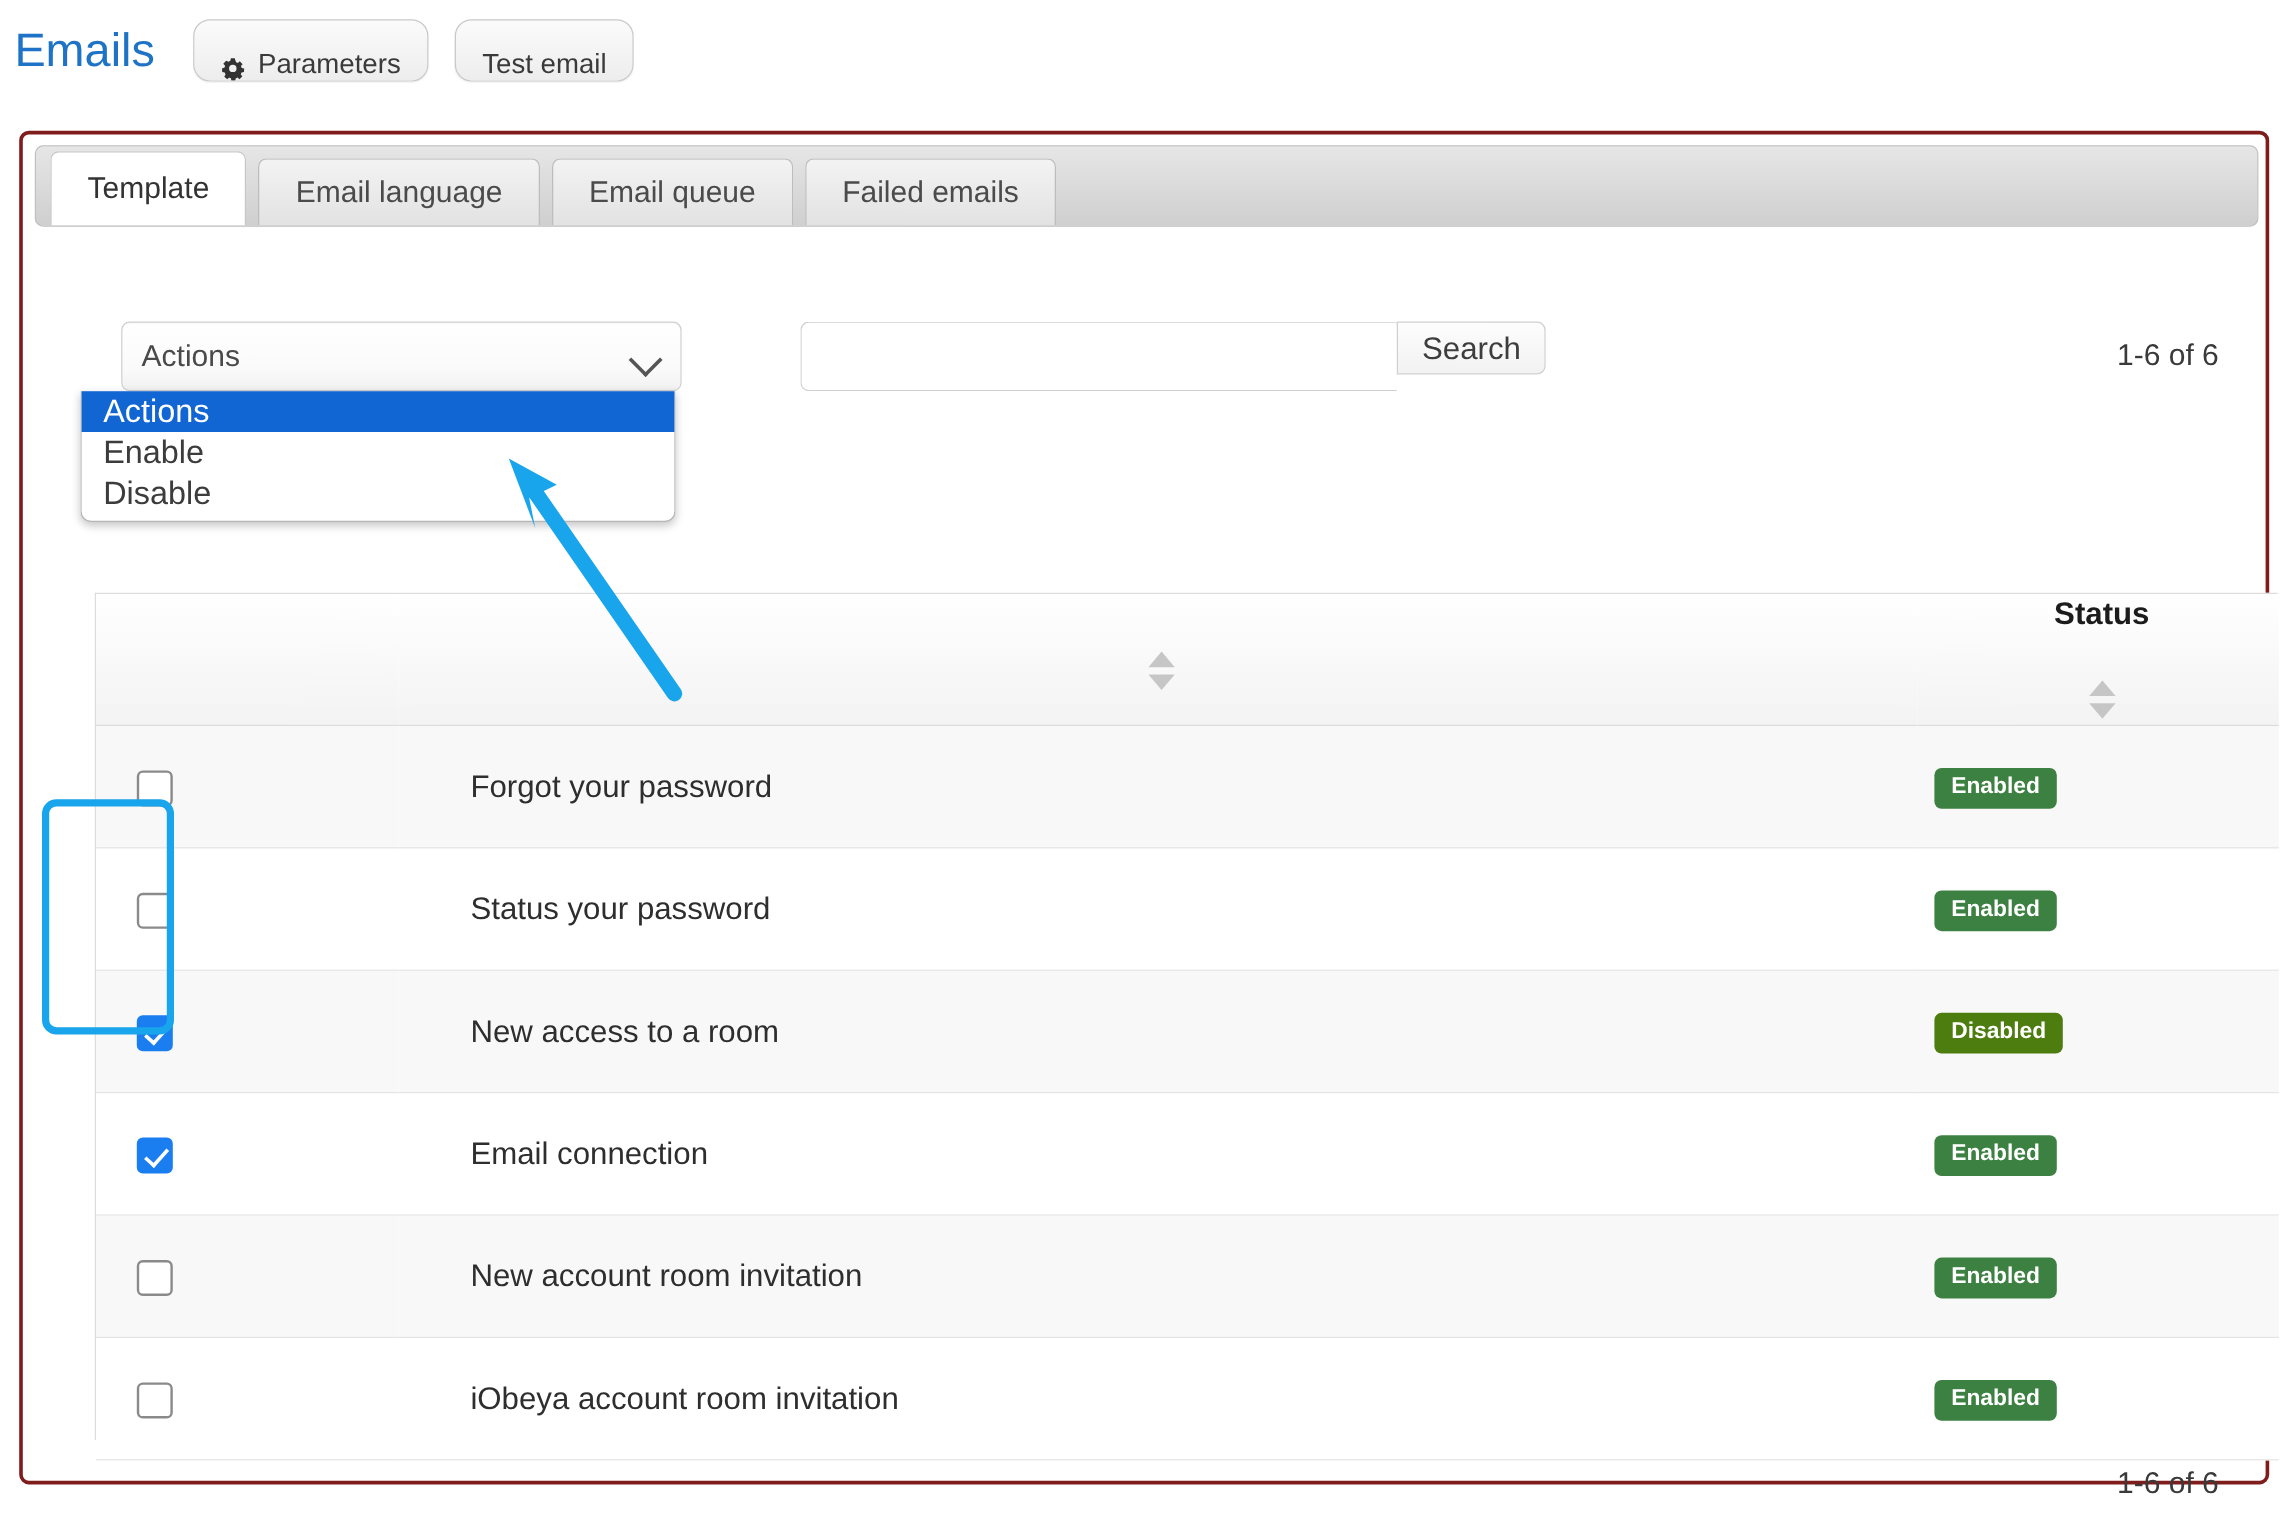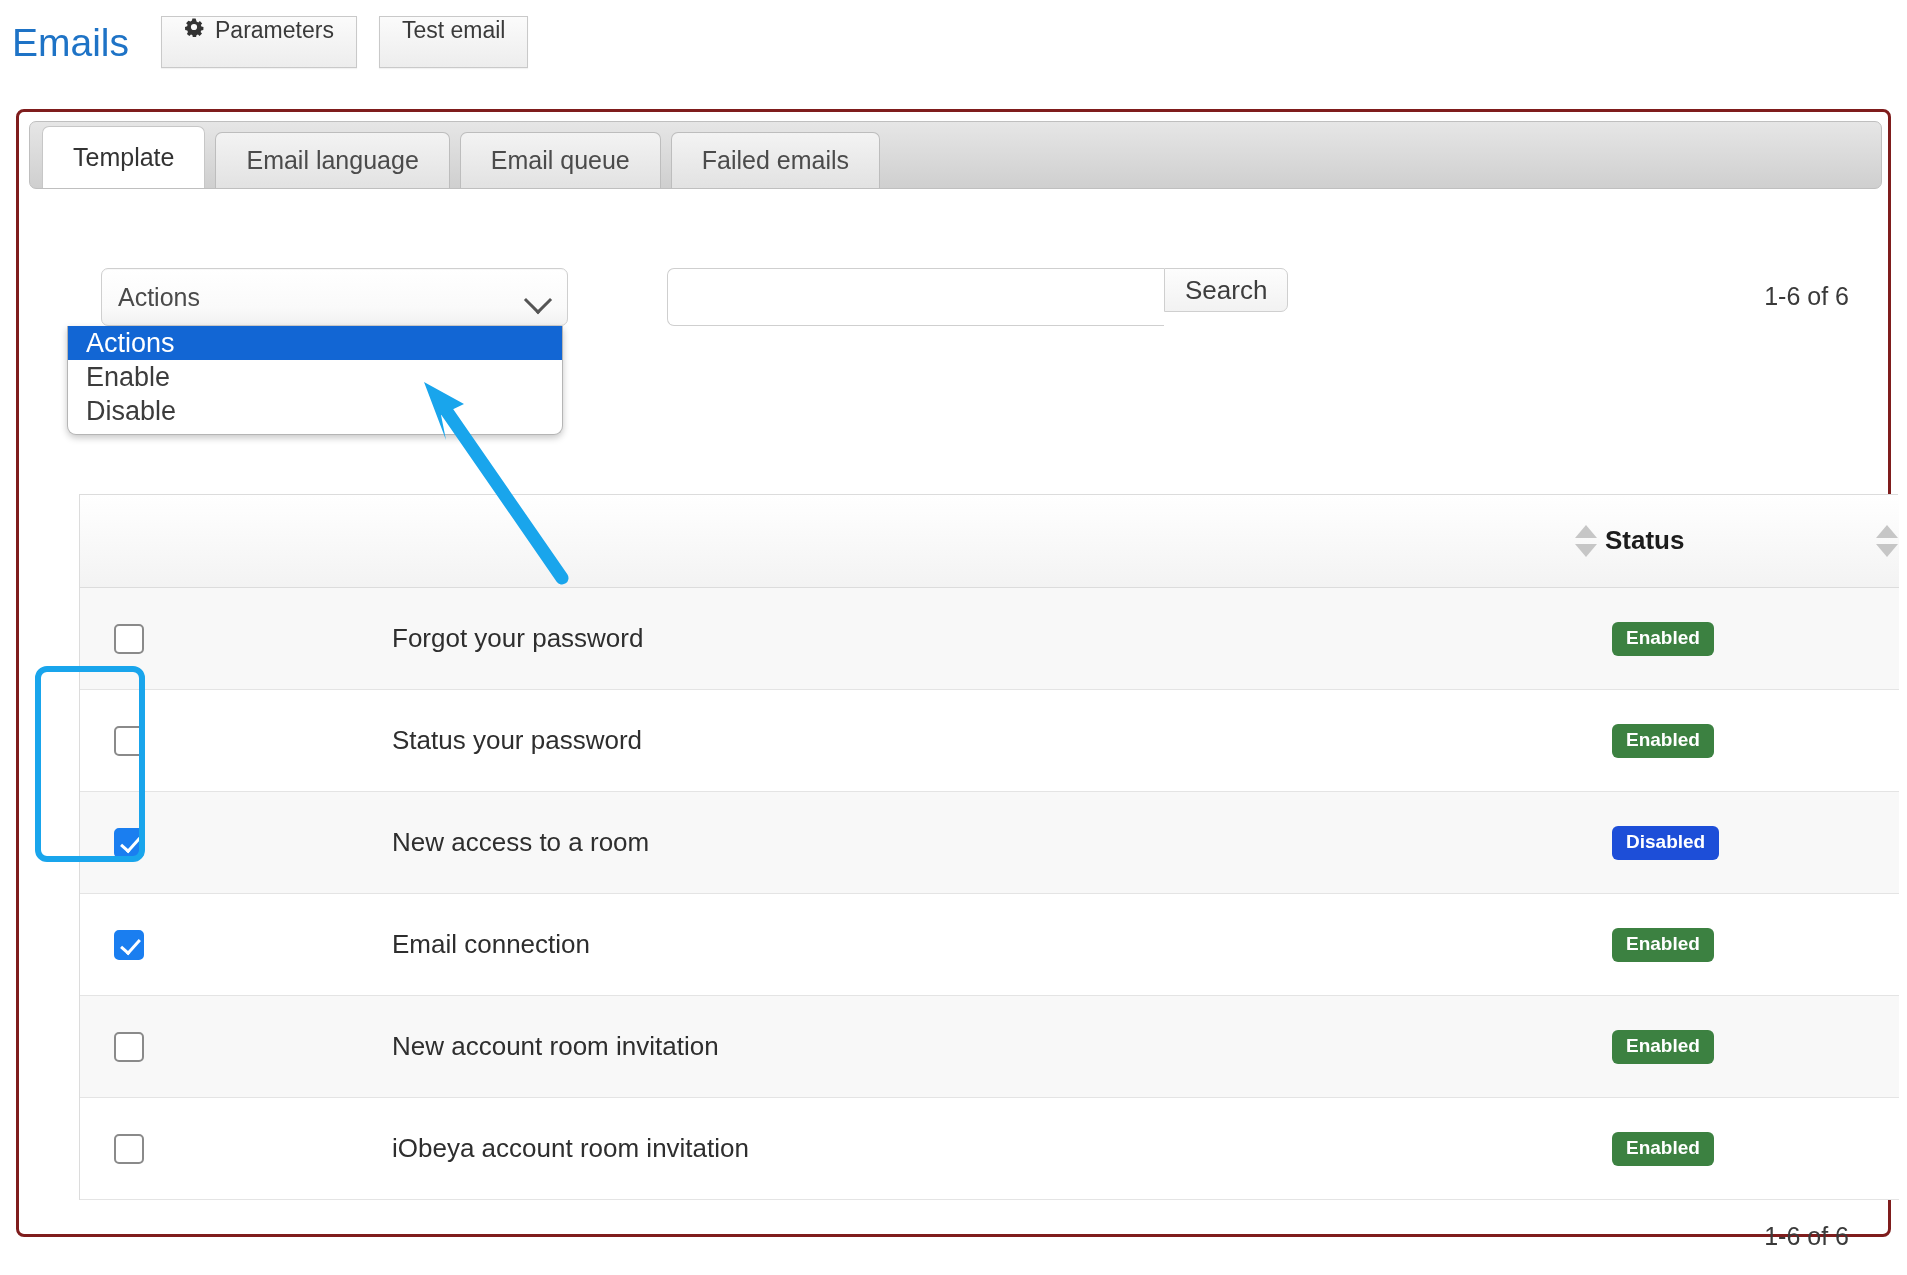--- a/index.html
+++ b/index.html
@@ -25,29 +25,29 @@
     font-size: 39px;
     color: #1e73c6;
     font-weight: 400;
     line-height: 1;
     margin-right: 32px;
     white-space: nowrap;
   }
   .hdr-btn {
     height: 52px;
     border: 1px solid #c9c9c9;
-    border-radius: 0;
+    border-radius: 14px;
     background: linear-gradient(to bottom, #fbfbfb 0%, #ededed 100%);
     color: #3a3a3a;
     font-size: 23px;
     font-family: "Liberation Sans", sans-serif;
     padding: 0 22px;
     margin-right: 22px;
     display: inline-flex;
-    align-items: flex-start;
+    align-items: flex-end;
     gap: 11px;
     cursor: pointer;
     box-shadow: 0 1px 1px rgba(0,0,0,0.05);
   }
   .gear {
     display: inline-block;
     width: 20px; height: 20px;
     position: relative;
     color: #333;
     font-size: 21px;
@@ -261,20 +261,21 @@
     border-right: 11px solid transparent;
   }
   .sorter::before { top: 4px; border-bottom: 13px solid #c6c6c6; }
   .sorter::after  { bottom: 4px; border-top: 13px solid #c6c6c6; }
 
   .th-status-inner {
     display: flex;
     align-items: center;
     gap: 18px;
     padding-left: 6px;
+    flex-direction: column;
   }
   .th-status-inner .lbl { flex: 0 0 auto; }
   .th-status-inner .spacer { flex: 1; }
 
   
   .cbx {
     -webkit-appearance: none;
     appearance: none;
     width: 30px; height: 30px;
     border: 2px solid #8a8a8a;
@@ -305,21 +306,21 @@
     display: inline-block;
     padding: 5px 14px 7px 14px;
     border-radius: 6px;
     color: #fff;
     font-size: 19px;
     font-weight: bold;
     line-height: 1.15;
     white-space: nowrap;
   }
   .badge.enabled  { background: #3c8141; }
-  .badge.disabled { background: #1d4ed8; }
+  .badge.disabled { background: #4d7c0f; }
 
   .count-bottom {
     position: absolute;
     left: 0; top: 1110px;
     width: 1830px;
     text-align: right;
     font-size: 25px;
     color: #3a3a3a;
   }
 

